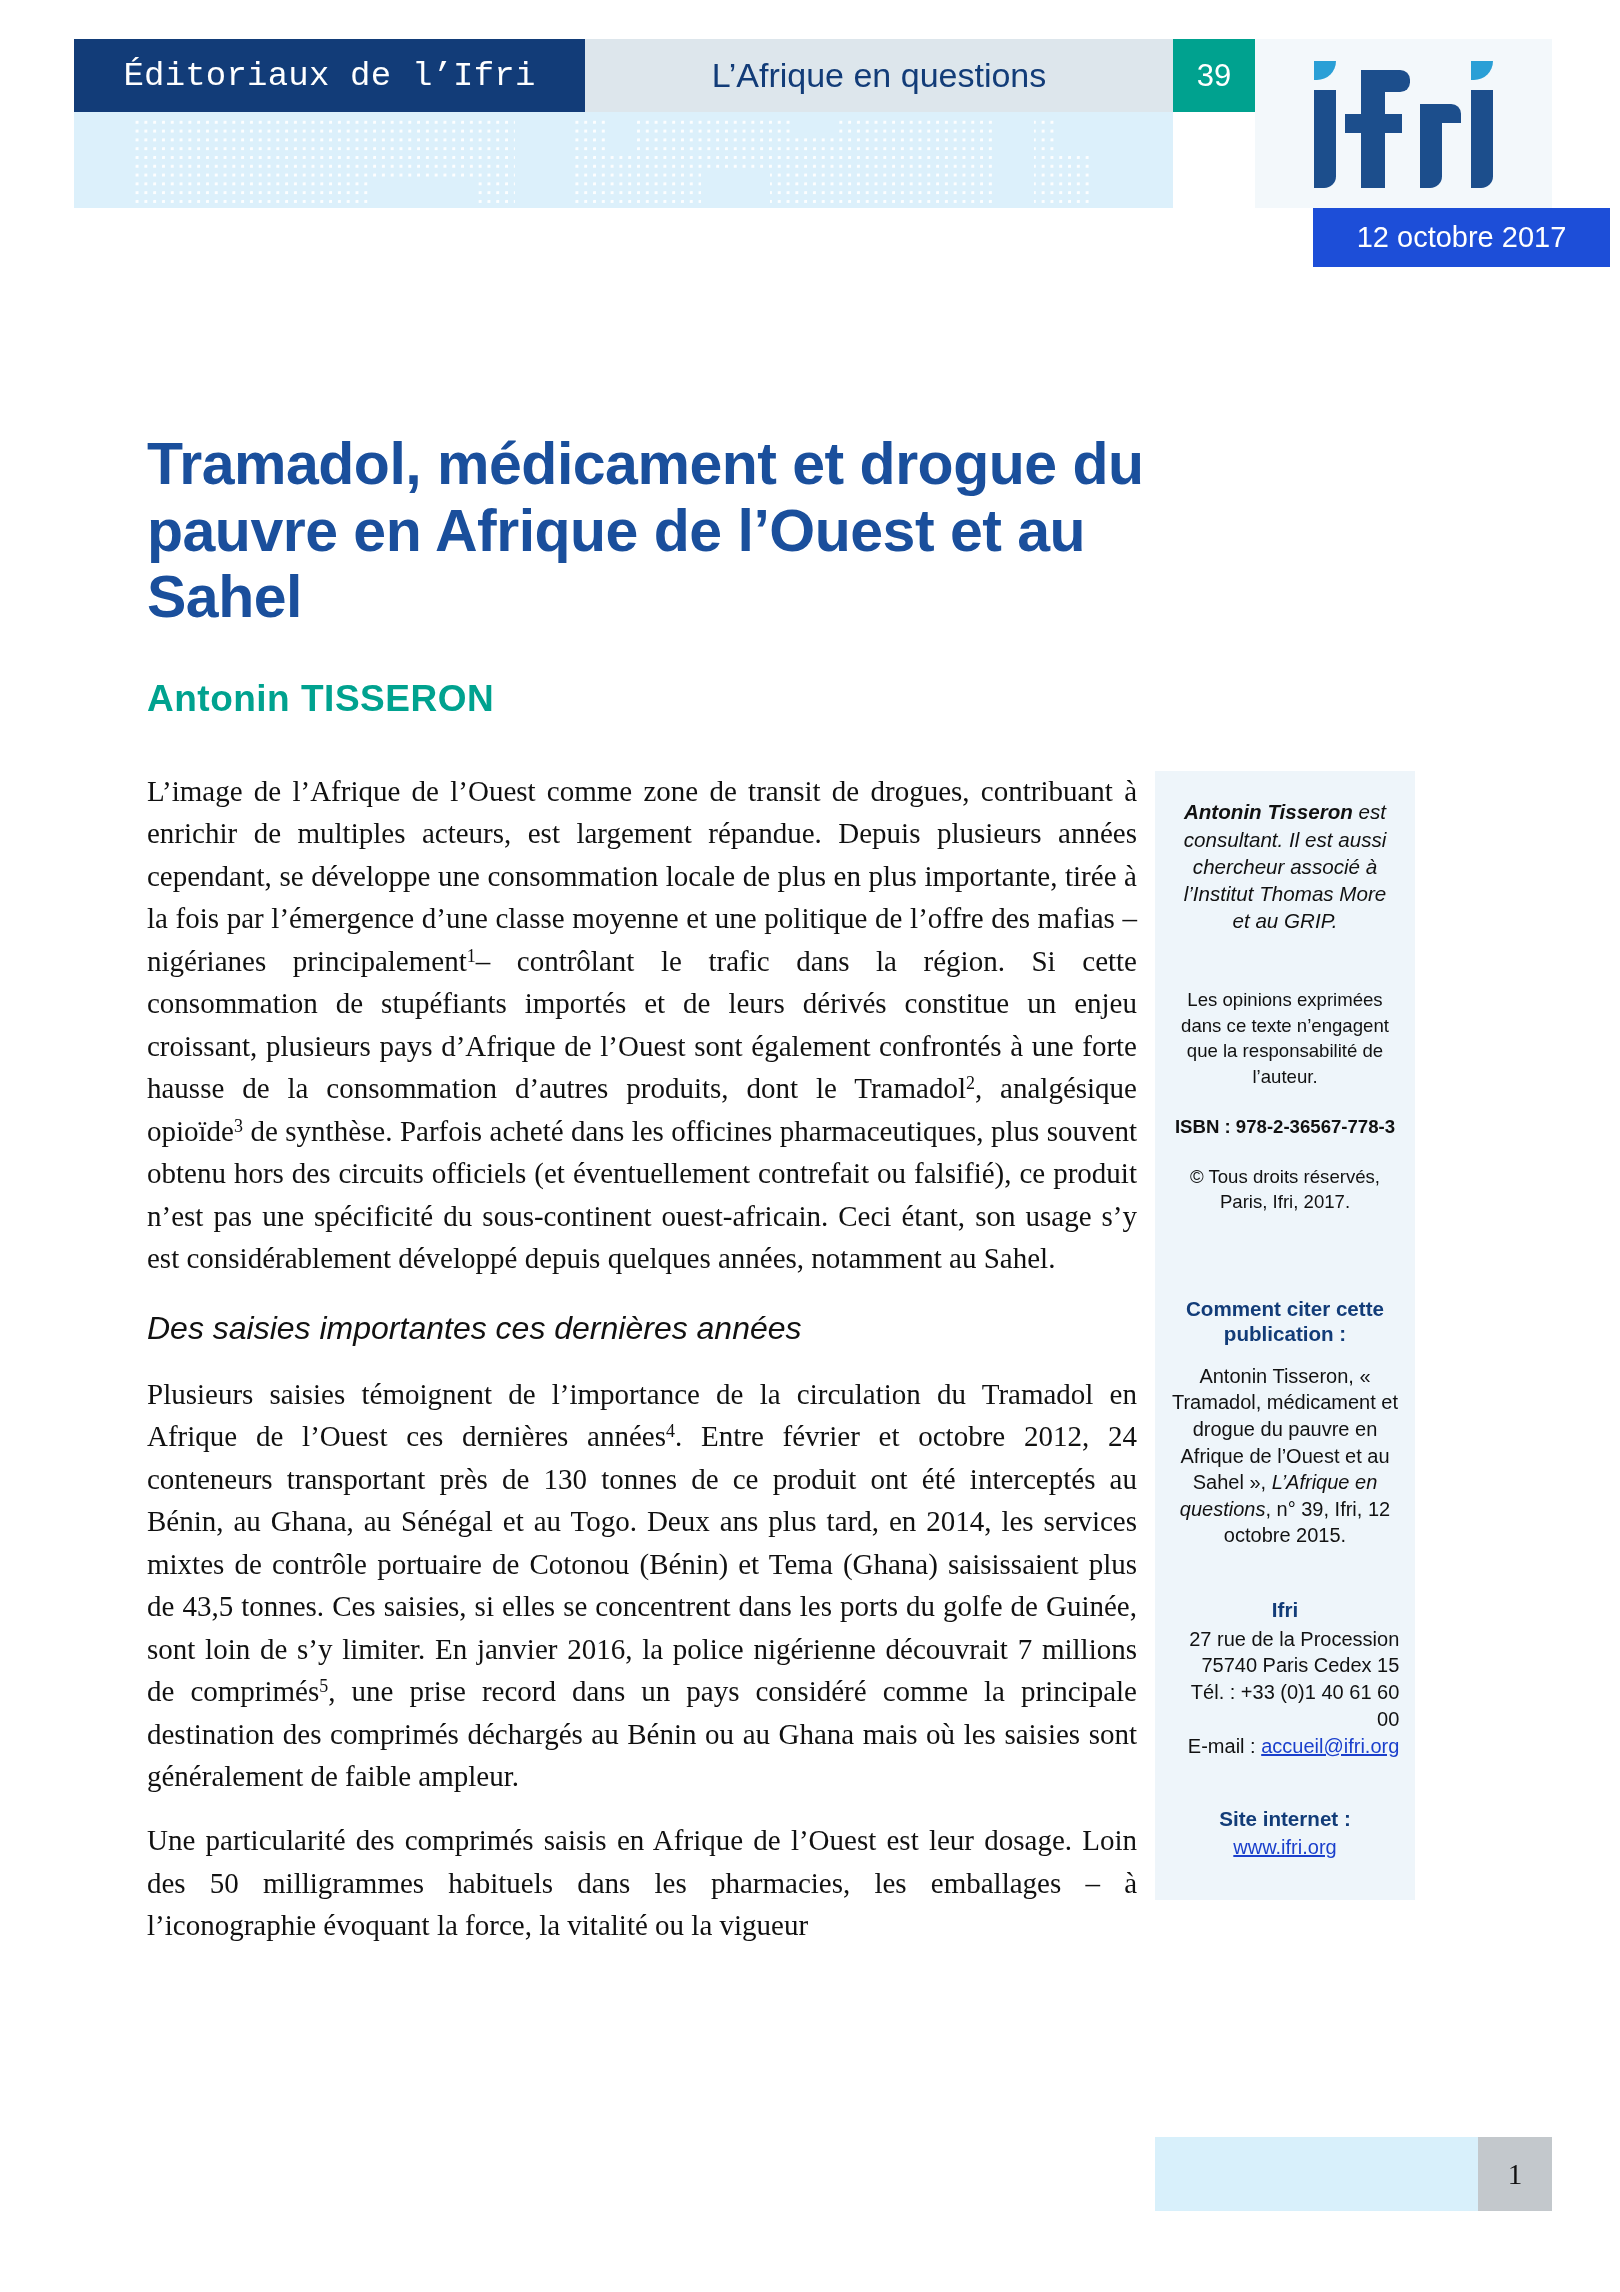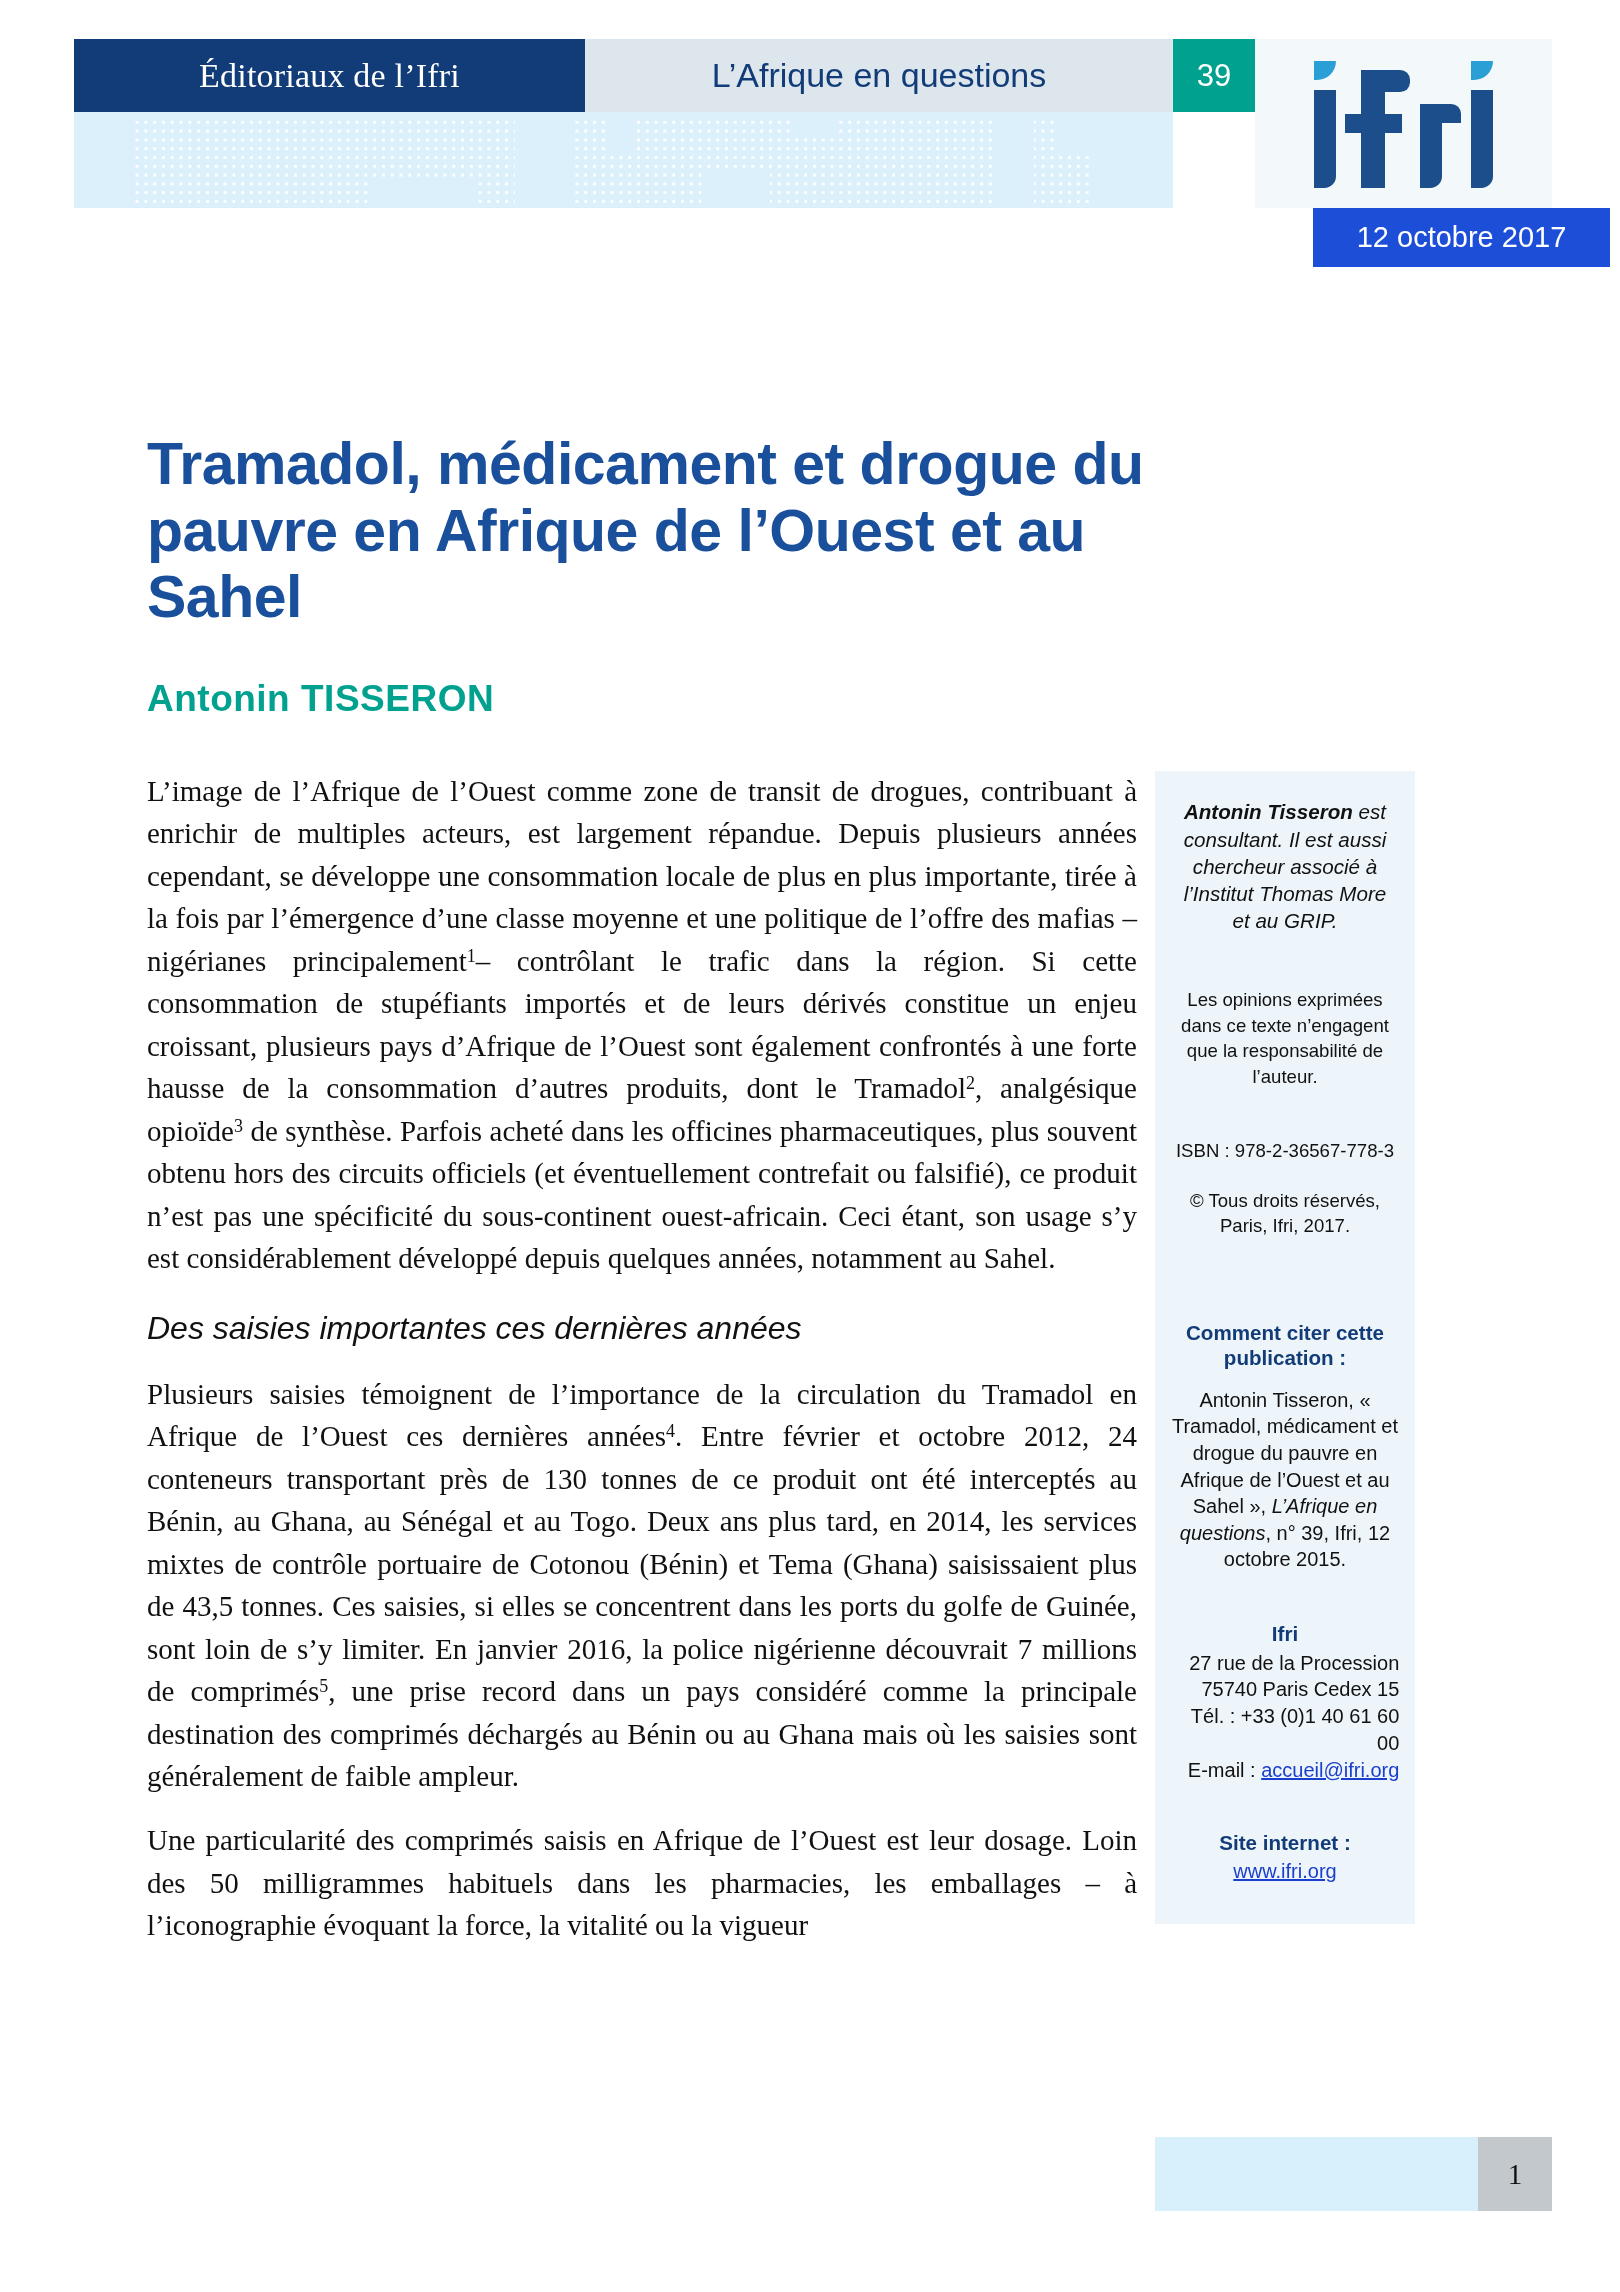--- a/index.html
+++ b/index.html
@@ -14,21 +14,21 @@
 
   
   #header{
     position:absolute; left:74px; top:39px; width:1478px; height:227px;
   }
   .hdr-tab-primary{
     position:absolute; left:0; top:0; width:511px; height:73px;
     background:#123c78;
     display:flex; align-items:center; justify-content:center;
     color:#ffffff; font-size:34px; letter-spacing:0.2px;
-    font-family:Liberation Serif, serif;
+    font-family:Liberation Mono, monospace;
   }
   .hdr-tab-secondary{
     position:absolute; left:511px; top:0; width:588px; height:73px;
     background:#dde6ec;
     display:flex; align-items:center; justify-content:center;
     color:#123c78; font-size:34px;
     font-family:"Liberation Sans Narrow","Liberation Sans",sans-serif;
   }
   .hdr-badge{
     position:absolute; left:1099px; top:0; width:82px; height:73px;
@@ -135,21 +135,21 @@
     font-size:20.6px;
     line-height:1.32;
     margin:0 3.9px;
   }
   #sidebar .bio b{ font-weight:bold; }
   #sidebar .disclaimer{
     margin-top:53px;
     font-size:18.6px;
     line-height:1.37;
   }
-  #sidebar .isbn{ margin-top:50px; font-size:18.6px; }
+  #sidebar .isbn{ margin-top:26px; font-size:18.6px;font-weight:bold; }
   #sidebar .rights{ margin-top:23.5px; font-size:18.6px; line-height:1.35; }
   #sidebar .cite-title{
     margin-top:82px;
     color:#123c78;
     font-weight:bold;
     font-size:20.6px;
     line-height:1.25;
   }
   #sidebar .cite-body{
     margin-top:15.7px;

